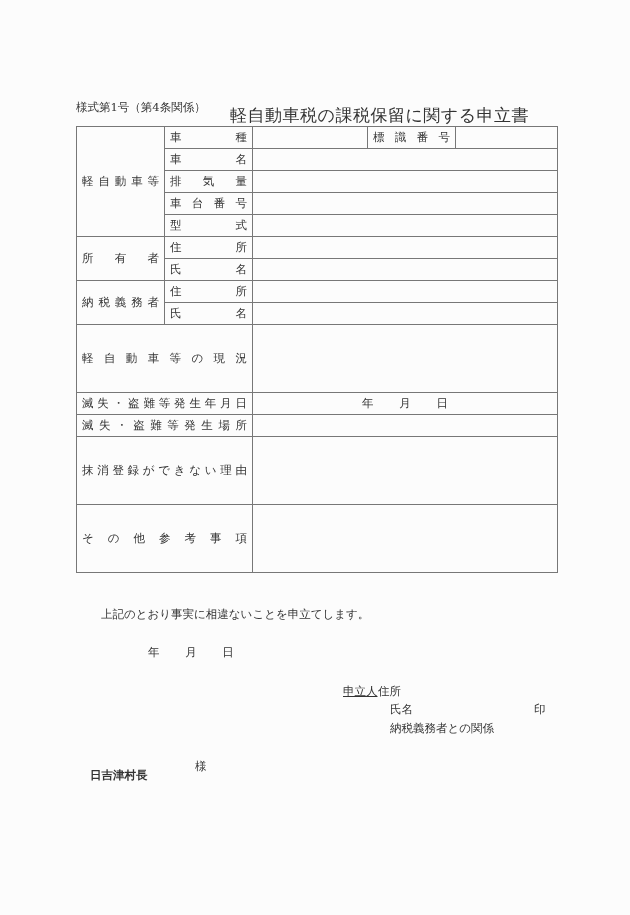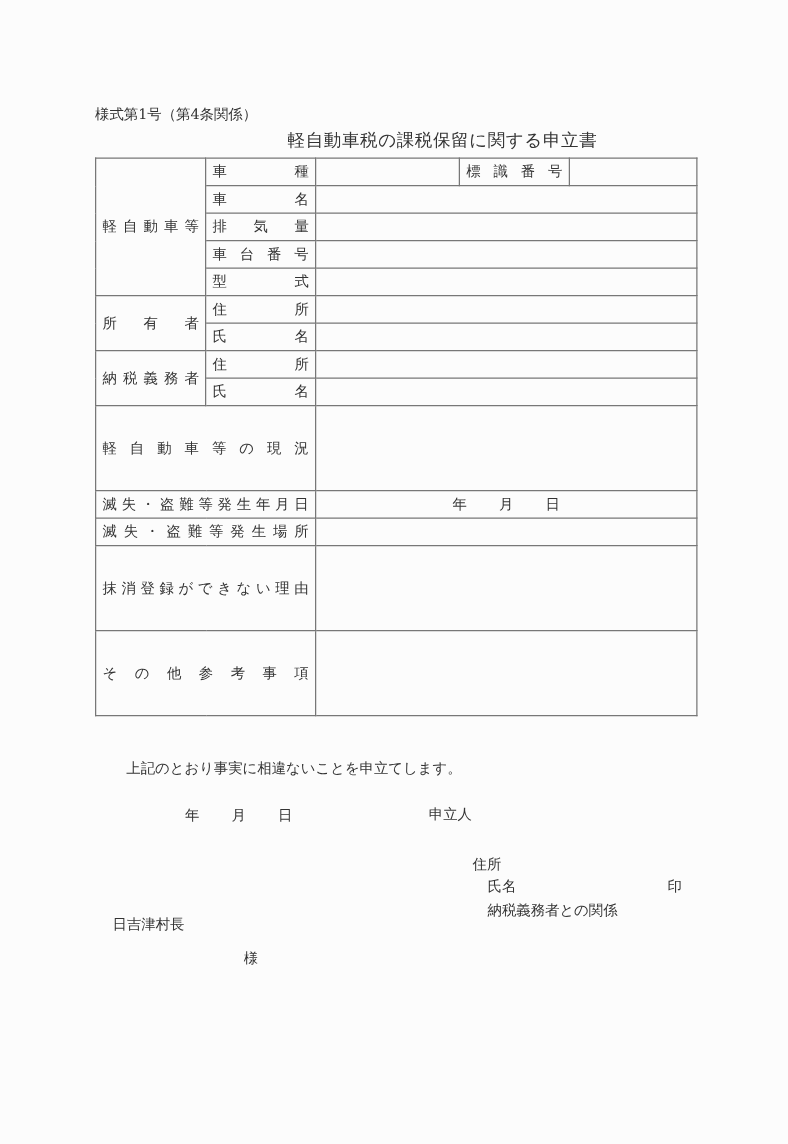--- a/index.html
+++ b/index.html
@@ -6,22 +6,22 @@
     body {
       width: 630px; height: 915px;
       background: #fcfcfc;
       position: relative;
       font-family: "DejaVu Serif", "Liberation Serif", serif;
       color: #333;
       font-size: 11.5px;
       overflow: hidden;
     }
     .abs { position: absolute; white-space: nowrap; }
-    .form-no { left: 76px; top: 84px; font-size: 11.5px; }
-    .title { left: 230px; top: 104px; font-size: 14px; letter-spacing: 0.5px; }
+    .form-no { left: 76px; top: 100px; font-size: 11.5px; }
+    .title { left: 230px; top: 104px; font-size: 17px; letter-spacing: 0.5px; }
 
     table.form {
       position: absolute;
       left: 76px; top: 126px;
       width: 481px;
       border-collapse: collapse;
       table-layout: fixed;
       border: 1.5px solid #666;
     }
     table.form td {
@@ -35,26 +35,26 @@
     .spread {
       display: flex; justify-content: space-between; align-items: center;
       padding: 0 5px;
     }
     .date-cell { text-align: center; }
     .date-cell span { margin: 0 11px; }
 
     .statement { left: 101px; top: 607px; font-size: 11.5px; }
     .date-line { left: 148px; top: 645px; }
     .date-line span { margin-right: 22px; }
-    .applicant-label { left: 343px; top: 644px; }
+    .applicant-label { left: 343px; top: 684px; text-decoration: underline; }
     .addr-label { left: 378px; top: 684px; }
     .name-label { left: 390px; top: 702px; text-align: center; }
     .seal-label { left: 534px; top: 702px; }
     .relation-label { left: 390px; top: 721px; font-family: Liberation Serif, serif; }
-    .addressee { left: 90px; top: 732px; }
+    .addressee { left: 90px; top: 768px; font-weight: bold; }
     .honorific { left: 195px; top: 759px; }
   </style>
 </head>
 <body>
 
 <div class="abs form-no">様式第1号（第4条関係）</div>
 <div class="abs title">軽自動車税の課税保留に関する申立書</div>
 
 <table class="form">
   <colgroup>

